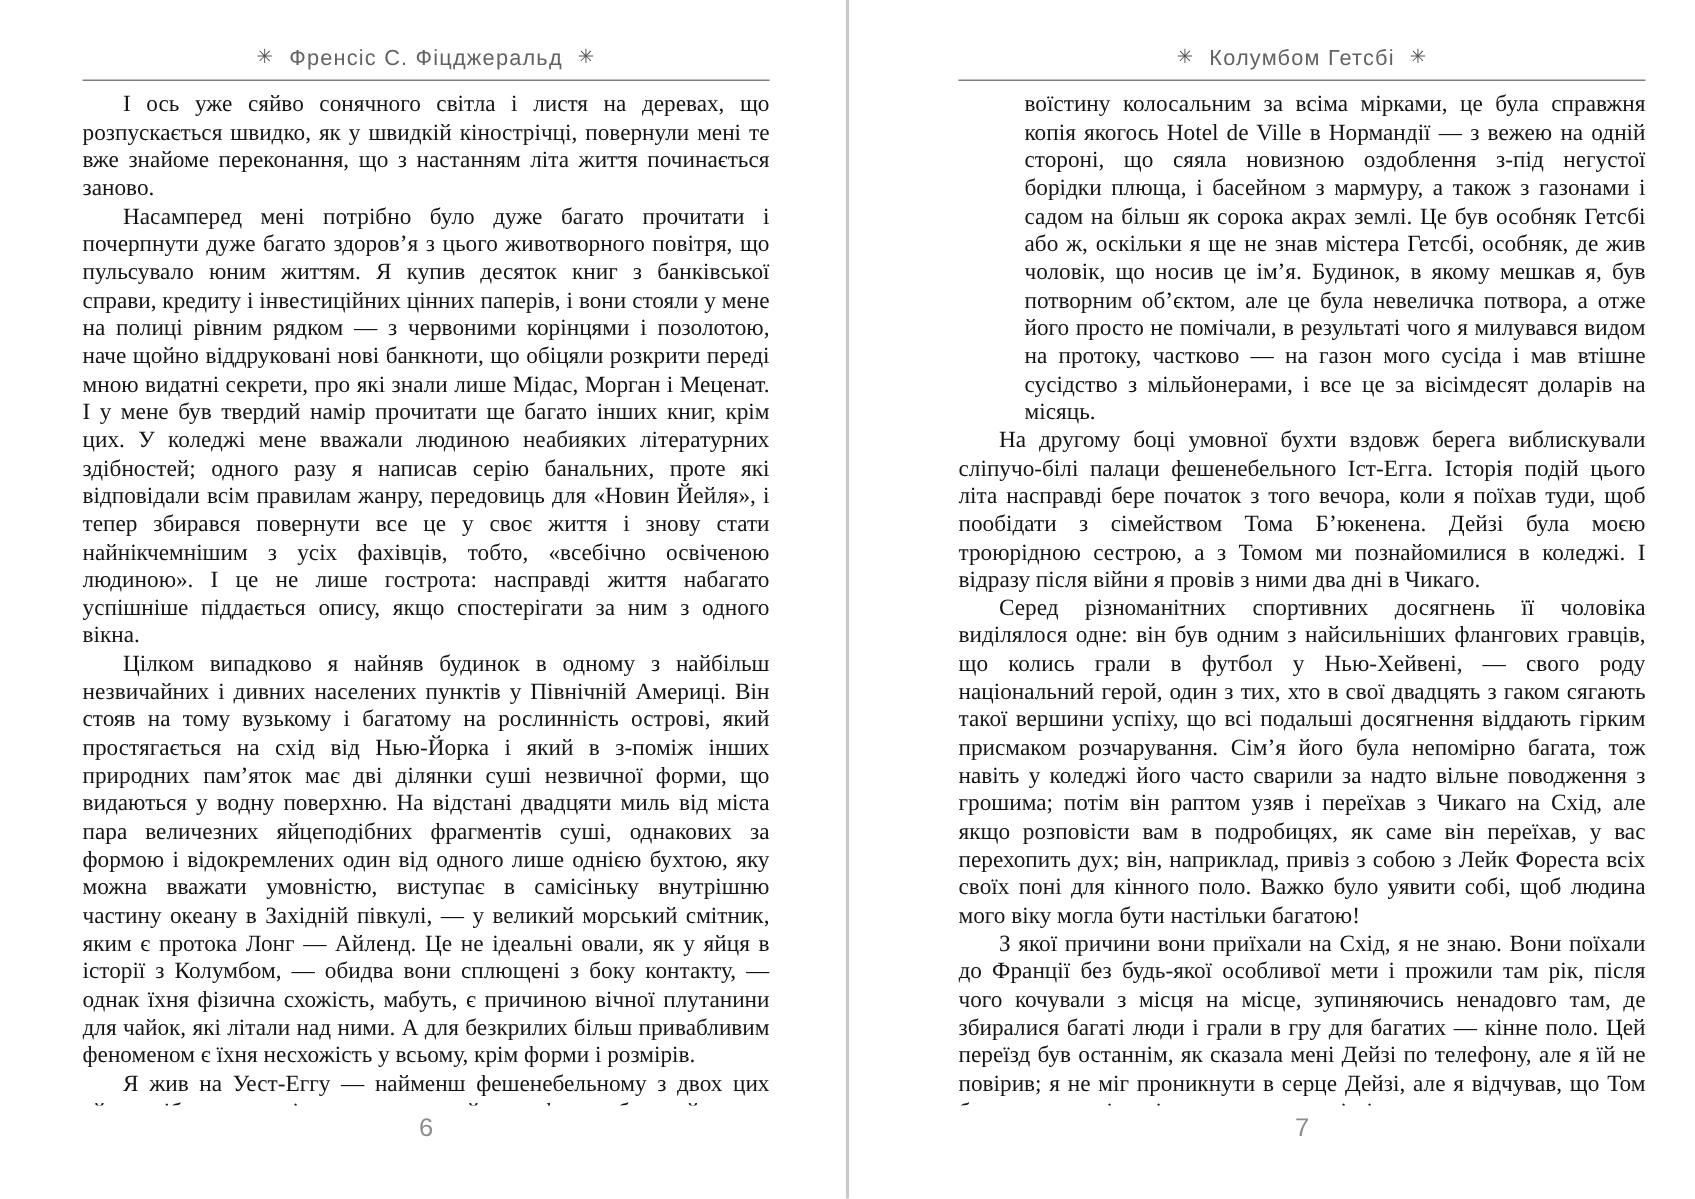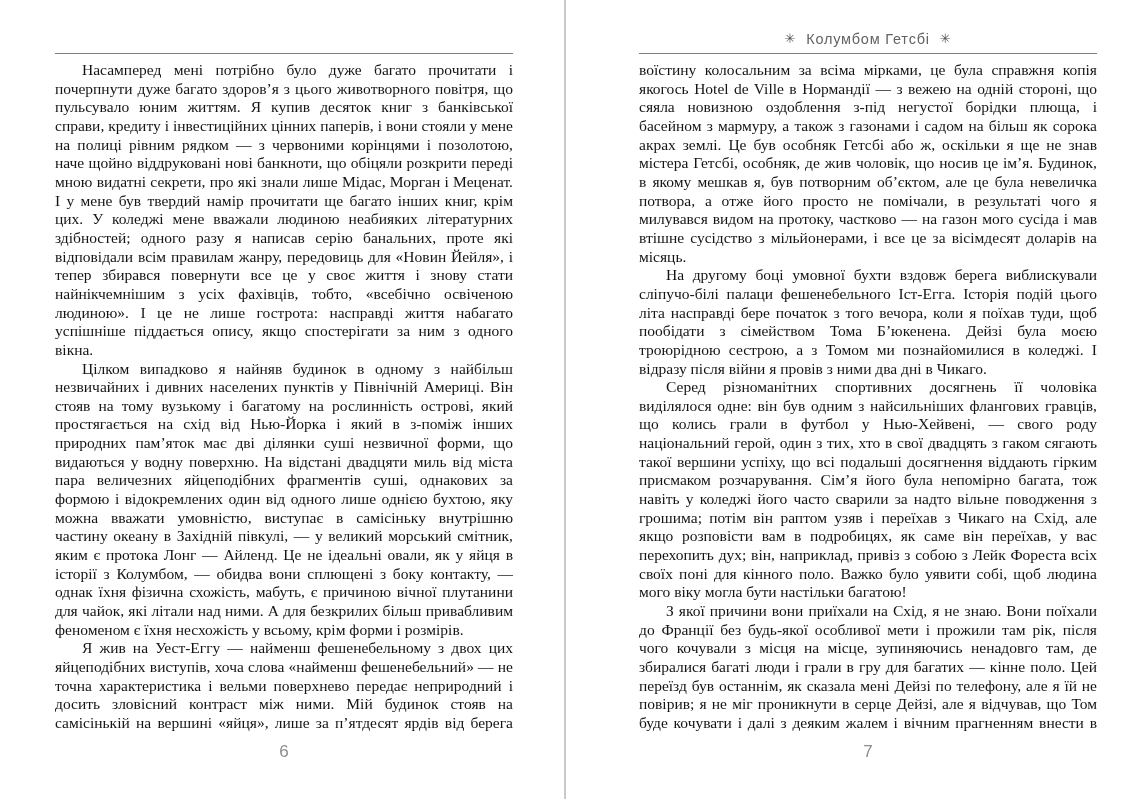--- a/index.html
+++ b/index.html
@@ -74,42 +74,47 @@
     line-height: 18.65px;
     color: #141414;
     overflow: hidden;
   }
   .text-block p {
     margin: 0;
     text-indent: 27px;
   }
   .text-block p.no-indent {
     text-indent: 0;
+    margin-left: 44px;
   }
   .page-number {
     position: absolute;
     top: 742px;
     left: 0;
     right: 0;
     text-align: center;
     font-family: "Liberation Sans", sans-serif;
     font-weight: 300;
     font-size: 17px;
     color: #8d8d8d;
   }
 </style>
 </head>
 <body>
 
 <div class="spread">
 
   <div class="page page-left">
+    <div class="running-head">
+      <span class="ornament">✳</span><span>Френсіс С. Фіцджеральд</span><span class="ornament">✳</span>
+    </div>
     <div class="head-rule"></div>
 
     <div class="text-block">
+      <p>І ось уже сяйво сонячного світла і листя на деревах, що розпускається швидко, як у швидкій кінострічці, повернули мені те вже знайоме переконання, що з настанням літа життя починається заново.</p>
       <p>Насамперед мені потрібно було дуже багато прочитати і почерпнути дуже багато здоров’я з цього животворного повітря, що пульсувало юним життям. Я купив десяток книг з банківської справи, кредиту і інвестиційних цінних паперів, і вони стояли у мене на полиці рівним рядком — з червоними корінцями і позолотою, наче щойно віддруковані нові банкноти, що обіцяли розкрити переді мною видатні секрети, про які знали лише Мідас, Морган і Меценат. І у мене був твердий намір прочитати ще багато інших книг, крім цих. У коледжі мене вважали людиною неабияких літературних здібностей; одного разу я написав серію банальних, проте які відповідали всім правилам жанру, передовиць для «Новин Йейля», і тепер збирався повернути все це у своє життя і знову стати найнікчемнішим з усіх фахівців, тобто, «всебічно освіченою людиною». І це не лише гострота: насправді життя набагато успішніше піддається опису, якщо спостерігати за ним з одного вікна.</p>
       <p>Цілком випадково я найняв будинок в одному з найбільш незвичайних і дивних населених пунктів у Північній Америці. Він стояв на тому вузькому і багатому на рослинність острові, який простягається на схід від Нью-Йорка і який в з-поміж інших природних пам’яток має дві ділянки суші незвичної форми, що видаються у водну поверхню. На відстані двадцяти миль від міста пара величезних яйцеподібних фрагментів суші, однакових за формою і відокремлених один від одного лише однією бухтою, яку можна вважати умовністю, виступає в самісіньку внутрішню частину океану в Західній півкулі, — у великий морський смітник, яким є протока Лонг — Айленд. Це не ідеальні овали, як у яйця в історії з Колумбом, — обидва вони сплющені з боку контакту, — однак їхня фізична схожість, мабуть, є причиною вічної плутанини для чайок, які літали над ними. А для безкрилих більш привабливим феноменом є їхня несхожість у всьому, крім форми і розмірів.</p>
       <p>Я жив на Уест-Еггу — найменш фешенебельному з двох цих яйцеподібних виступів, хоча слова «найменш фешенебельний» — не точна характеристика і вельми поверхнево передає неприродний і досить зловісний контраст між ними. Мій будинок стояв на самісінькій на вершині «яйця», лише за п’ятдесят ярдів від берега протоки, затиснутий між двома величезними маєтками, які здавалися в оренду за дванадцять або навіть п’ятнадцять тисяч за сезон. Маєток праворуч від мене був</p>
     </div>
 
     <div class="page-number">6</div>
   </div>
 
   <div class="spine-divider"></div>
 

